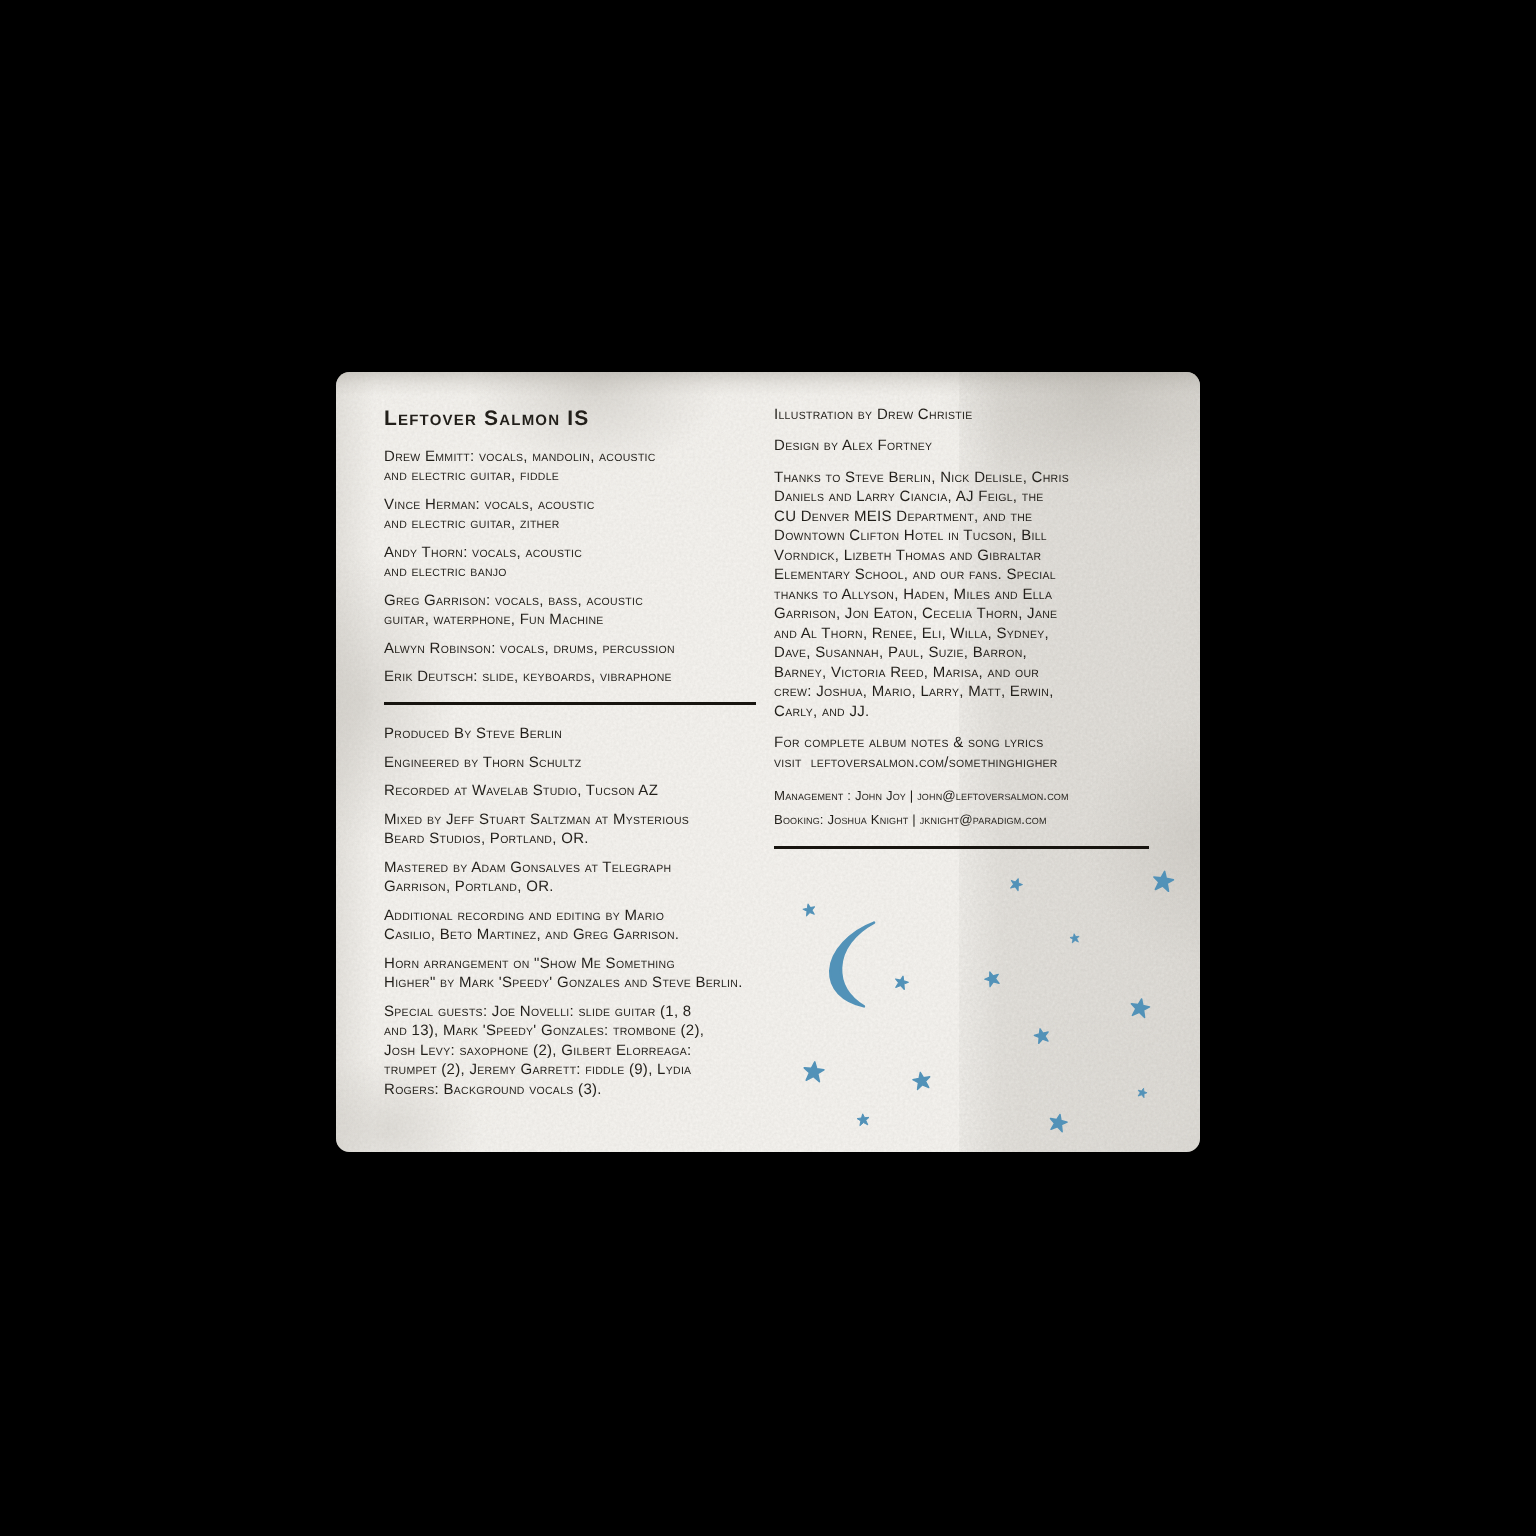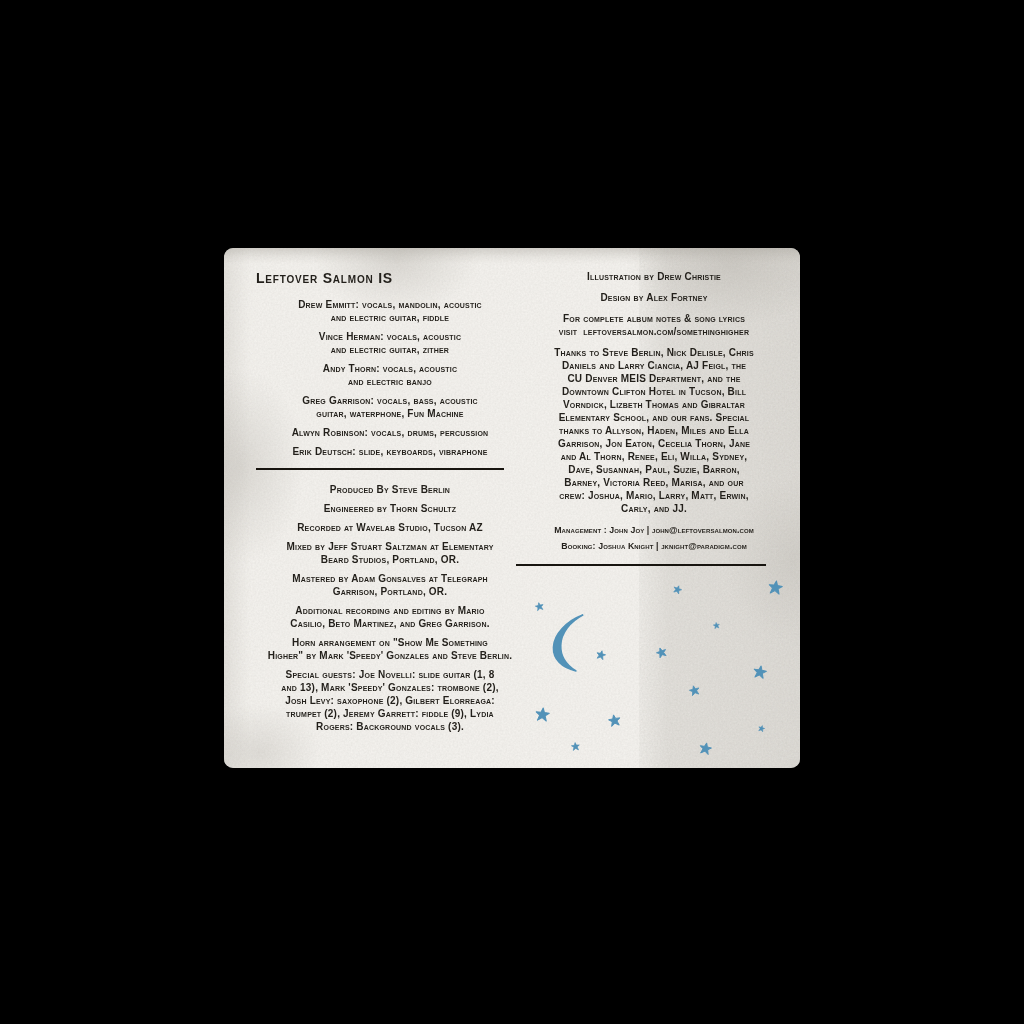--- a/index.html
+++ b/index.html
@@ -36,22 +36,22 @@
       radial-gradient(90px 70px at 6% 97%, rgba(160,156,148,0.25), rgba(160,156,148,0) 70%);
   }
   .col{position:absolute;top:22px;color:var(--ink);}
   .col-left{left:32px;width:268px;}
   .col-right{left:292px;width:276px;}
   .heading{
     font-size:14px;line-height:16px;font-weight:bold;font-variant:small-caps;
     letter-spacing:0.8px;margin-bottom:12px;white-space:pre;
   }
   .para{
-    font-size:10px;line-height:13px;font-weight:bold;font-variant:small-caps;
-    letter-spacing:0.2px;white-space:pre;margin-bottom:6px;text-align:center;
+    font-size:10px;line-height:13px;font-weight:normal;font-variant:small-caps;
+    letter-spacing:0.2px;white-space:pre;margin-bottom:6px;
   }
   .col-right .para{margin-bottom:8px;}
   .para.contacts{font-size:8.8px;line-height:15.5px;letter-spacing:0.1px;margin-bottom:0;}
   .divider{border-top:2.5px solid var(--divider);}
   .divider-left{width:248px;margin-top:10px;margin-bottom:13px;}
   .divider-right{width:250px;margin-top:10px;}
   .illustration{position:relative;margin-top:6px;height:195px;}
   .moon{position:absolute;}
   .star{position:absolute;}
 </style>
@@ -85,53 +85,53 @@
       <p class="para">Greg Garrison: vocals, bass, acoustic
 guitar, waterphone, Fun Machine</p>
       <p class="para">Alwyn Robinson: vocals, drums, percussion</p>
       <p class="para">Erik Deutsch: slide, keyboards, vibraphone</p>
 
       <div class="divider divider-left"></div>
 
       <p class="para">Produced By Steve Berlin</p>
       <p class="para">Engineered by Thorn Schultz</p>
       <p class="para">Recorded at Wavelab Studio, Tucson AZ</p>
-      <p class="para">Mixed by Jeff Stuart Saltzman at Elementary
+      <p class="para">Mixed by Jeff Stuart Saltzman at Mysterious
 Beard Studios, Portland, OR.</p>
       <p class="para">Mastered by Adam Gonsalves at Telegraph
 Garrison, Portland, OR.</p>
       <p class="para">Additional recording and editing by Mario
 Casilio, Beto Martinez, and Greg Garrison.</p>
       <p class="para">Horn arrangement on "Show Me Something
 Higher" by Mark 'Speedy' Gonzales and Steve Berlin.</p>
       <p class="para">Special guests: Joe Novelli: slide guitar (1, 8
 and 13), Mark 'Speedy' Gonzales: trombone (2),
 Josh Levy: saxophone (2), Gilbert Elorreaga:
 trumpet (2), Jeremy Garrett: fiddle (9), Lydia
 Rogers: Background vocals (3).</p>
     </div>
 
     <div class="col col-right">
       <p class="para">Illustration by Drew Christie</p>
       <p class="para">Design by Alex Fortney</p>
-      <p class="para">For complete album notes &amp; song lyrics
-visit  leftoversalmon.com/somethinghigher</p>
       <p class="para">Thanks to Steve Berlin, Nick Delisle, Chris
 Daniels and Larry Ciancia, AJ Feigl, the
 CU Denver MEIS Department, and the
 Downtown Clifton Hotel in Tucson, Bill
 Vorndick, Lizbeth Thomas and Gibraltar
 Elementary School, and our fans. Special
 thanks to Allyson, Haden, Miles and Ella
 Garrison, Jon Eaton, Cecelia Thorn, Jane
 and Al Thorn, Renee, Eli, Willa, Sydney,
 Dave, Susannah, Paul, Suzie, Barron,
 Barney, Victoria Reed, Marisa, and our
 crew: Joshua, Mario, Larry, Matt, Erwin,
 Carly, and JJ.</p>
+      <p class="para">For complete album notes &amp; song lyrics
+visit  leftoversalmon.com/somethinghigher</p>
       <p class="para contacts">Management : John Joy | john@leftoversalmon.com
 Booking: Joshua Knight | jknight@paradigm.com</p>
 
       <div class="divider divider-right"></div>
 
       <div class="illustration">
         <svg class="moon" viewBox="0 0 52 72" style="left: 32px; top: 38px; width: 44px; height: 66px;">
           <path d="M41 3 C22 10 7 26 6.5 41 C6 55 16 65 33 69 C20 61 14.5 51 15 38.5 C15.5 24 26 11 41 3 Z" stroke-width="2" stroke-linejoin="round" fill="#5292b8" stroke="#5292b8"></path>
         </svg>
 

